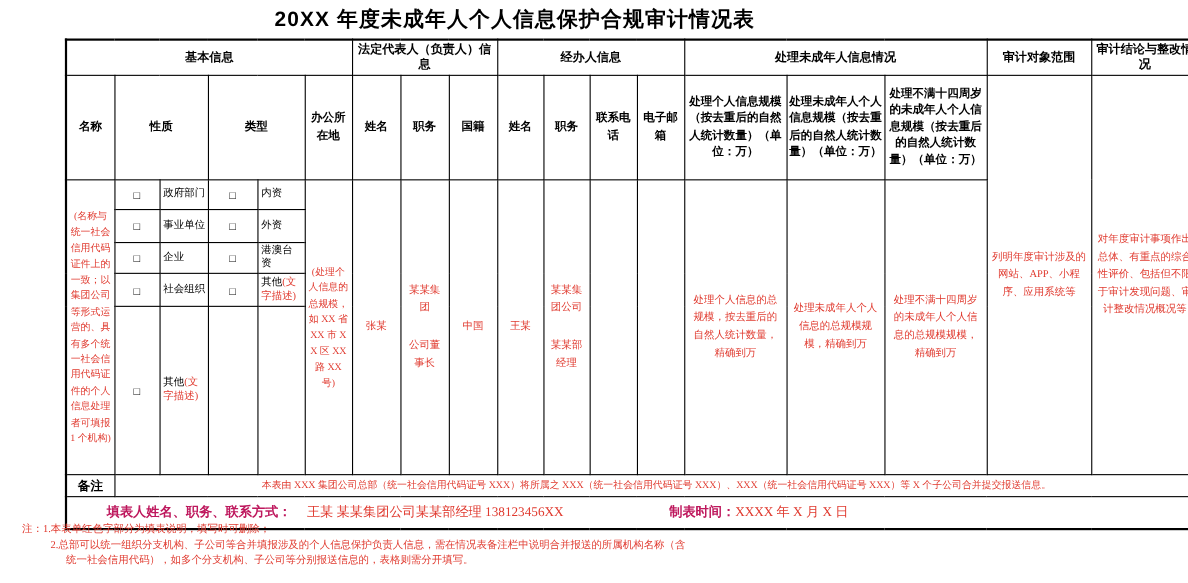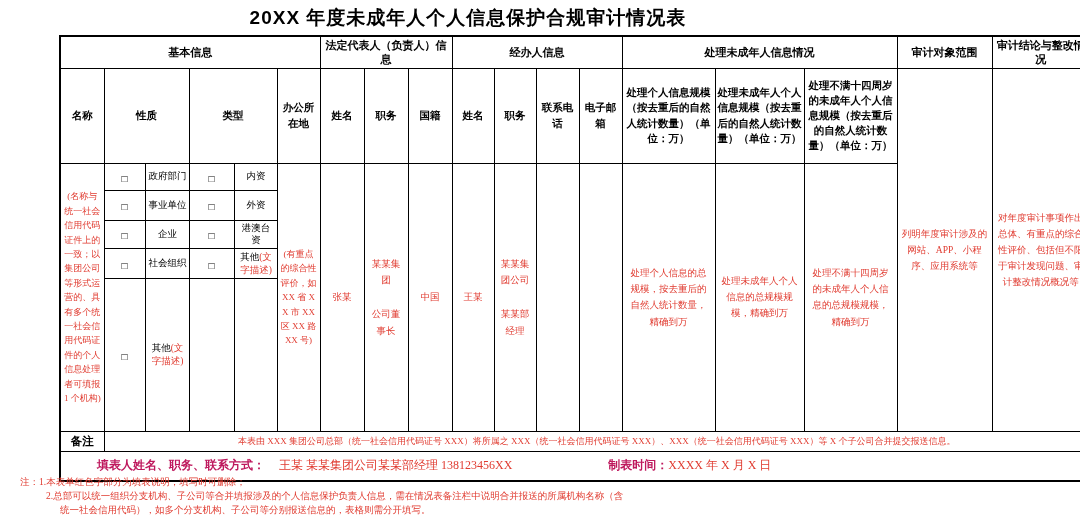--- a/index.html
+++ b/index.html
@@ -10,21 +10,21 @@
          font-size:19px;font-weight:bold;letter-spacing:1px;}
   table.audit{position:absolute;left:18px;top:35px;width:1030px;
               border-collapse:collapse;table-layout:fixed;border:2px solid #000;margin-left:41px;}
   td{border:1px solid #000;text-align:center;vertical-align:middle;
      padding:1px 2px;overflow:hidden;word-break:break-all;}
   tr.r1{height:25px} tr.r2{height:95px} tr.r3{height:27px} tr.r4{height:30px}
   tr.r5{height:28px} tr.r6{height:30px} tr.r7{height:153px} tr.r8{height:20px}
   tr.r9{height:29px}
   .grp{font-weight:bold;font-size:11px;line-height:1.3;}
   .sub{font-weight:bold;font-size:10.5px;line-height:1.45;}
-  .opt{font-family:"Liberation Serif",serif;font-size:9.5px;text-align:center;
+  .opt{font-family:"Liberation Serif",serif;font-size:9.5px;text-align:left;
        padding-left:3px;line-height:1.35;}
   .chk{font-size:10px;line-height:1;}
   .red{color:var(--red);font-family:"Liberation Serif",serif;}
   .note-sm{font-size:9px;line-height:1.6;}
   .note-md{font-size:9.5px;line-height:1.7;padding:2px 4px;border-radius:11px;}
   .gap{margin-top:18px;}
   .remark-label{font-weight:bold;font-size:11.5px;}
   .remark-content{font-size:9px;border-left:1px solid #000;}
   .fillrow{text-align:left;padding-left:36px;font-size:12px;}
   .b{font-weight:bold;color:#be185d;font-family:"Liberation Sans",sans-serif;}
@@ -90,21 +90,21 @@
     <td rowspan="6" class="red note-md">列明年度审计涉及的网站、APP、小程序、应用系统等</td>
     <td rowspan="6" class="red note-md">对年度审计事项作出总体、有重点的综合性评价、包括但不限于审计发现问题、审计整改情况概况等</td>
   </tr>
 
   <tr class="r3">
     <td rowspan="5" class="red note-sm">(名称与统一社会信用代码证件上的一致；以集团公司等形式运营的、具有多个统一社会信用代码证件的个人信息处理者可填报 1 个机构)</td>
     <td><span class="chk">□</span></td>
     <td class="opt">政府部门</td>
     <td><span class="chk">□</span></td>
     <td class="opt">内资</td>
-    <td rowspan="5" class="red note-sm">(有重点的综合性评价，如 XX 省 XX 市 XX 区 XX 路 XX 号)</td>
+    <td rowspan="5" class="red note-sm">(处理个人信息的总规模，如 XX 省 XX 市 XX 区 XX 路 XX 号)</td>
     <td rowspan="5" class="red note-md">张某</td>
     <td rowspan="5" class="red note-md">
       <div>某某集团</div>
       <div class="gap">公司董事长</div>
     </td>
     <td rowspan="5" class="red note-md">中国</td>
     <td rowspan="5" class="red note-md">王某</td>
     <td rowspan="5" class="red note-md">
       <div>某某集团公司</div>
       <div class="gap">某某部经理</div>

